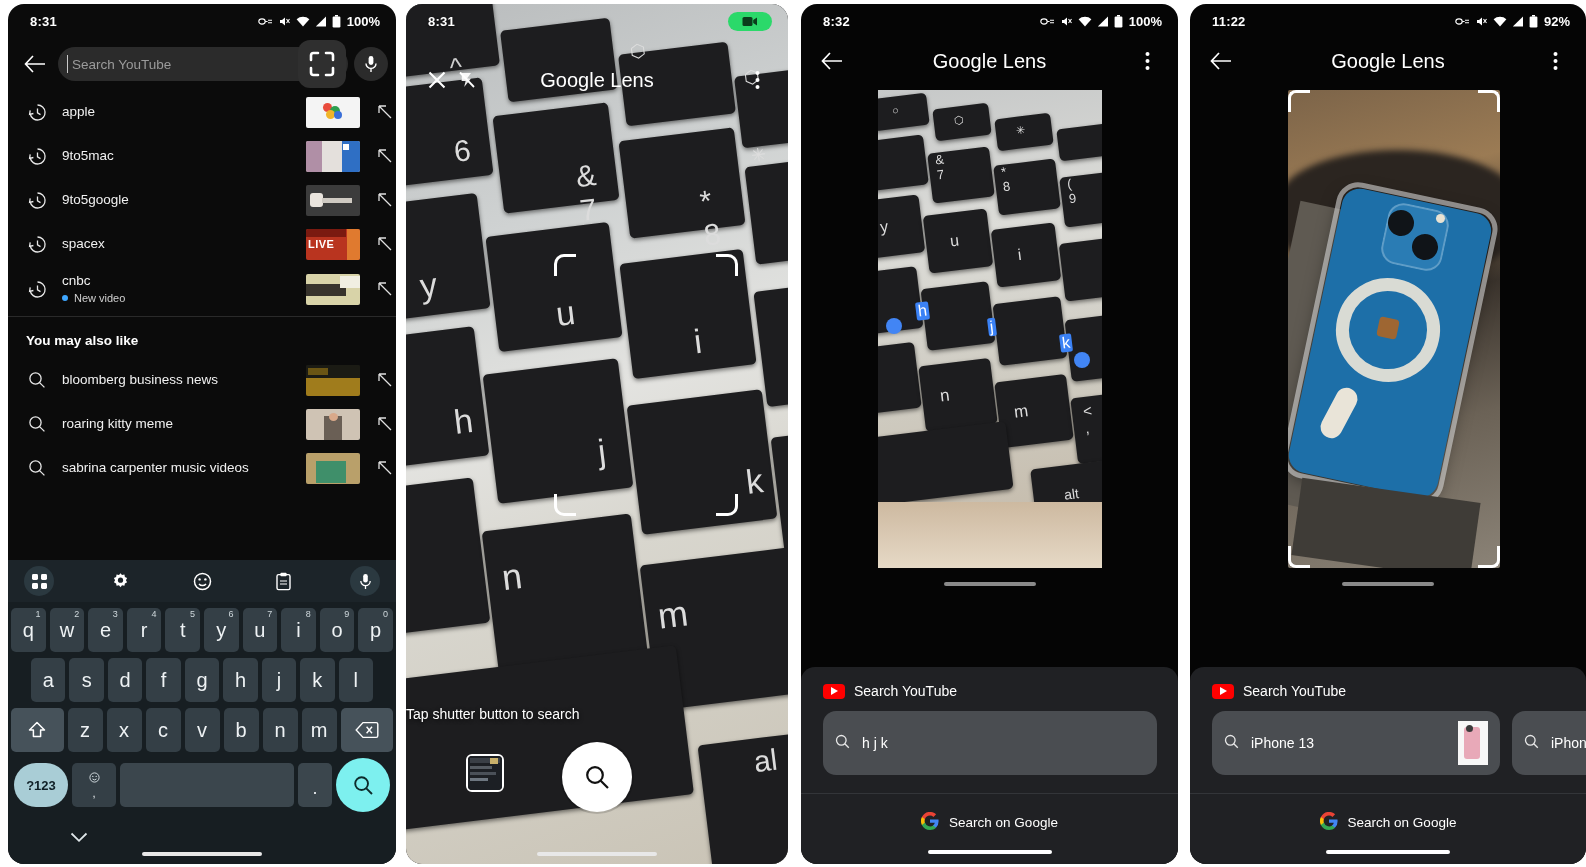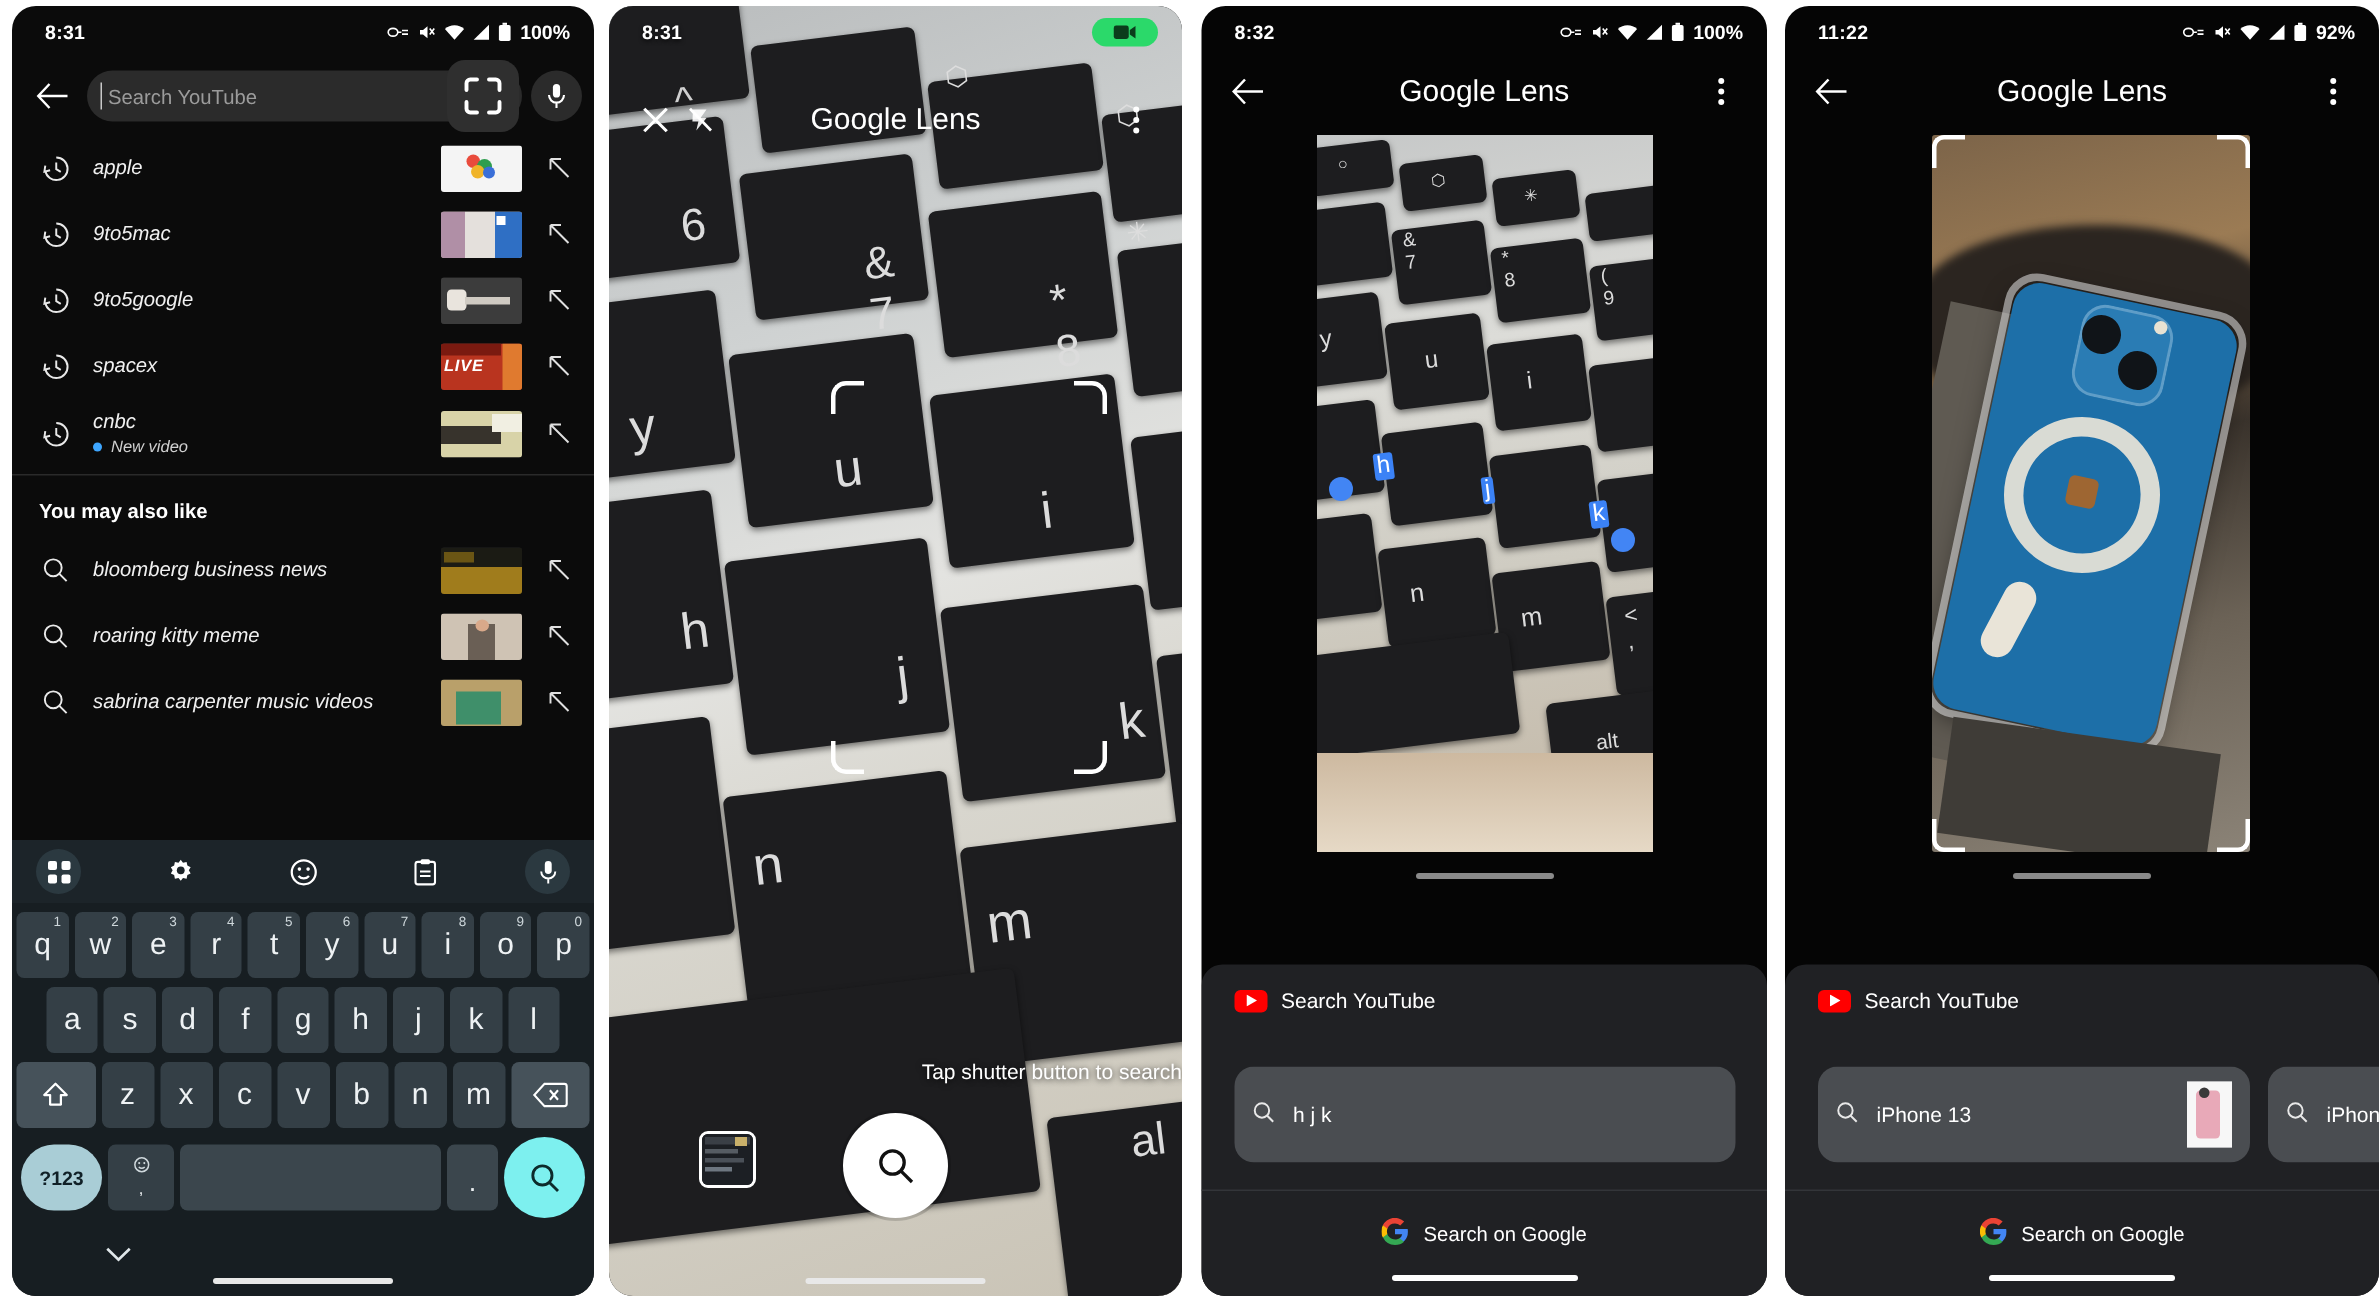--- a/index.html
+++ b/index.html
@@ -61,21 +61,21 @@
     width: 48px; height: 48px; border-radius: 12px; background: #2f2f2f;
     display: flex; align-items: center; justify-content: center;
   }
   .mic-btn {
     width: 34px; height: 34px; border-radius: 50%; background: #2b2b2b;
     display: flex; align-items: center; justify-content: center; flex: none;
   }
 
   .sugg-list { padding: 0; }
   .sugg-row {
-    display: flex; align-items: center; height: 44px; padding: 0 12px 0 18px; gap: 14px; font-style: italic;
+    display: flex; align-items: center; height: 44px; padding: 0 0 0 18px; gap: 14px;
   }
   .sugg-row.tall { height: 46px; }
   .sugg-ico { width: 22px; flex: none; display:flex; align-items:center; justify-content:center; }
   .sugg-text { flex: 1; color: #f1f1f1; font-size: 13.5px; line-height: 1.25; }
   .sugg-sub { display: flex; align-items: center; gap: 6px; font-size: 11px; color: #d0d0d0; margin-top: 2px; }
   .blue-dot { width: 6px; height: 6px; border-radius: 50%; background: #3ea6ff; flex: none; }
   .thumb {
     width: 54px; height: 31px; flex: none; border-radius: 2px; overflow: hidden;
     position: relative; background: #222;
   }
@@ -138,21 +138,21 @@
     color: #fff; font-size: 20px; pointer-events: none;
   }
   .lens-title .g { font-weight: 500; }
   .lens-title .l { font-weight: 300; }
   .hdr-ico { width: 30px; height: 30px; display:flex; align-items:center; justify-content:center; z-index: 6; }
   .hdr-spacer { flex: 1; }
   .reticle {
     position: absolute; z-index: 4; width: 22px; height: 22px;
   }
   .cam-hint {
-    position: absolute; bottom: 142px; left: 0; right: 0; text-align: right;
+    position: absolute; bottom: 142px; left: 0; right: 0; text-align: left;
     color: #fff; font-size: 14px; text-shadow: 0 1px 4px rgba(0,0,0,.8);
   }
   .shutter {
     position: absolute; bottom: 52px; left: 50%; transform: translateX(-50%);
     width: 70px; height: 70px; border-radius: 50%; background: #fff;
     border: 3px solid rgba(255,255,255,.75); box-shadow: 0 0 0 2px rgba(0,0,0,.15);
     display: flex; align-items: center; justify-content: center;
   }
   .gallery-btn {
     position: absolute; bottom: 72px; left: 60px;
@@ -182,21 +182,21 @@
     border-top-left-radius: 14px; border-top-right-radius: 14px;
   }
   .sheet-hdr {
     display: flex; align-items: center; gap: 9px; padding: 16px 0 12px 22px;
     color: #fff; font-size: 14px;
   }
   .yt-glyph {
     width: 22px; height: 15px; border-radius: 4px; background: #ff0000;
     display: flex; align-items: center; justify-content: center; flex: none;
   }
-  .chips { display: flex; gap: 12px; padding: 0 0 0 22px; overflow: hidden; margin-top: 24px; }
+  .chips { display: flex; gap: 12px; padding: 0 0 0 22px; overflow: hidden; }
   .chip-card {
     height: 64px; background: #4a4d51; border-radius: 13px;
     display: flex; align-items: center; padding: 0 12px; gap: 12px;
     color: #fff; font-size: 14px; flex: none; position: relative;
   }
   .chip-card .chip-label { flex: 1; }
   .chip-thumb { width: 30px; height: 44px; background: #fff; overflow: hidden; flex: none; position: relative; }
   .sheet-sep { height: 1px; background: #333539; margin-top: 18px; }
   .google-row {
     display: flex; align-items: center; justify-content: center; gap: 10px;

